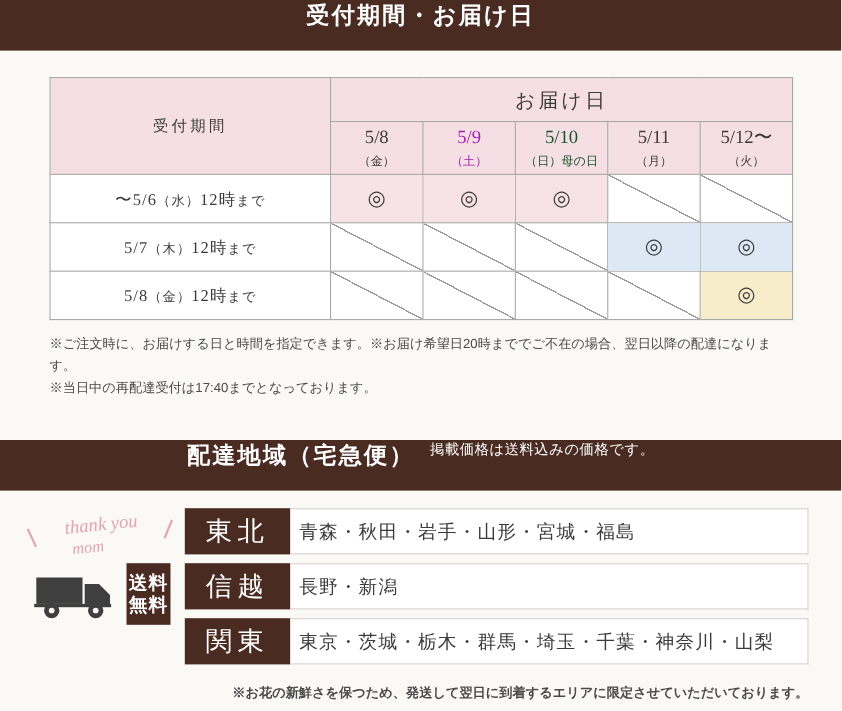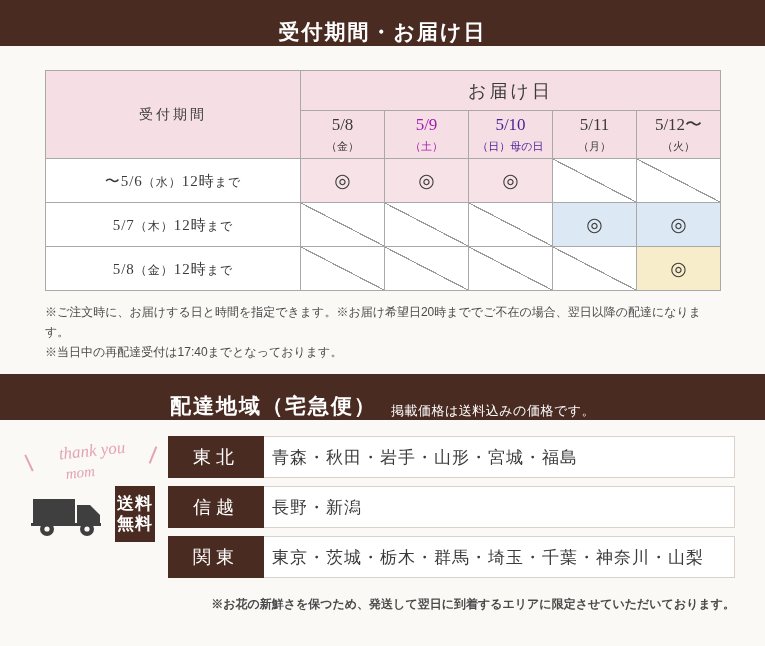--- a/index.html
+++ b/index.html
@@ -11,21 +11,21 @@
     color: #3b3b3b;
   }
   .page { position: relative; width: 765px; height: 646px; overflow: hidden; background:#fbf9f6; }
 
   
   .bar {
     background: #4a2b22;
     color: #ffffff;
     height: 46px;
     display: flex;
-    align-items: flex-end;
+    align-items: flex-start;
     justify-content: center;
     letter-spacing: 2px;
   }
   .bar-title {
     font-size: 21px;
     font-weight: bold;
   }
   .bar-sub {
     font-size: 13px;
     font-weight: normal;
@@ -46,21 +46,21 @@
     text-align: center;
     vertical-align: middle;
     font-weight: normal;
   }
   .th-pink { background: #f6dfe4; }
   .hdr-deliv { height: 40px; font-size: 18px; letter-spacing: 3px; }
   .hdr-accept { font-size: 14px; letter-spacing: 3px; }
   .daycell { height: 48px; font-size: 17px; line-height: 1.15; }
   .daycell .dow { font-size: 11px; display: inline-block; }
   .d-sat { color: #a21caf; }
-  .d-sun { color: #4c1d95; }
+  .d-sun { color: #14532d; }
   .rowlabel { height: 44px; font-size: 17px; letter-spacing: 1px; }
   .rowlabel .sm { font-size: 12px; }
   .rowlabel .md { font-size: 15px; }
 
   td.cell { height: 44px; position: relative; }
   td.cell.pink { background: #f7e3e7; }
   td.cell.blue { background: #dce9f5; }
   td.cell.cream { background: #f8edcb; }
   .mark { font-size: 19px; line-height: 1; color: #3b3b3b; }
   
@@ -76,21 +76,21 @@
 
   .notes {
     padding: 12px 45px 0 45px;
     font-size: 12px;
     line-height: 1.65;
     color: #4a4a4a;
     font-family: "Liberation Sans", sans-serif;
   }
 
   
-  .area-section { margin-top: 12px; }
+  .area-section { margin-top: 38px; }
   .area-body { display: flex; padding: 16px 30px 0 18px; }
   .thanks {
     width: 150px;
     flex: 0 0 150px;
     position: relative;
     text-align: center;
   }
   .thanks-script {
     color: #e3a3b5;
     font-style: italic;
@@ -114,21 +114,21 @@
     font-size: 17px; line-height: 1.15; font-weight: bold;
     letter-spacing: 1px;
   }
   .truck { width: 78px; height: 50px; position: relative; }
 
   .area-table { flex: 1; }
   .area-row { display: flex; align-items: stretch; margin-bottom: 8px; }
   .area-name {
     width: 96px; flex: 0 0 96px;
     background: #4a2b22; color: #ffffff;
-    font-size: 18px; letter-spacing: 5px;
+    font-size: 24px; letter-spacing: 5px;
     display: flex; align-items: center; justify-content: center;
     height: 42px;
   }
   .area-list {
     flex: 1;
     border: 1px solid #d8d2cb;
     border-left: none;
     background: #ffffff;
     display: flex; align-items: center;
     padding-left: 8px;

